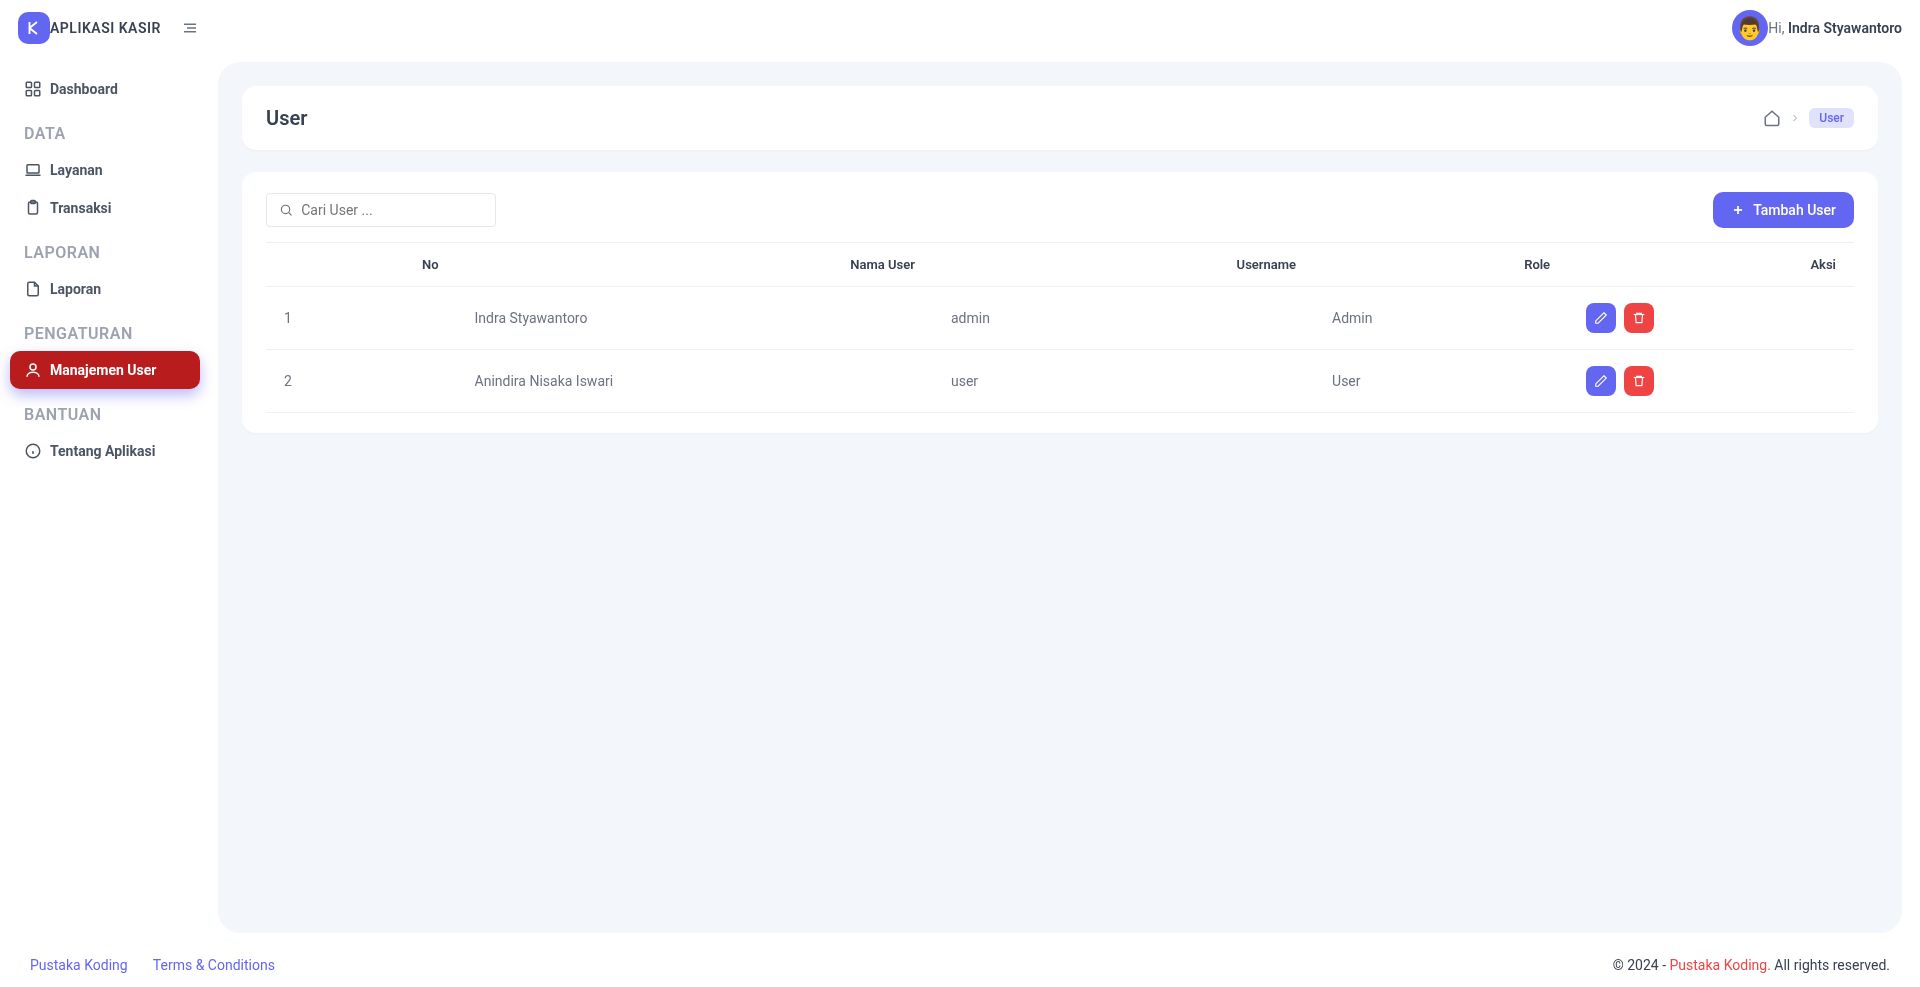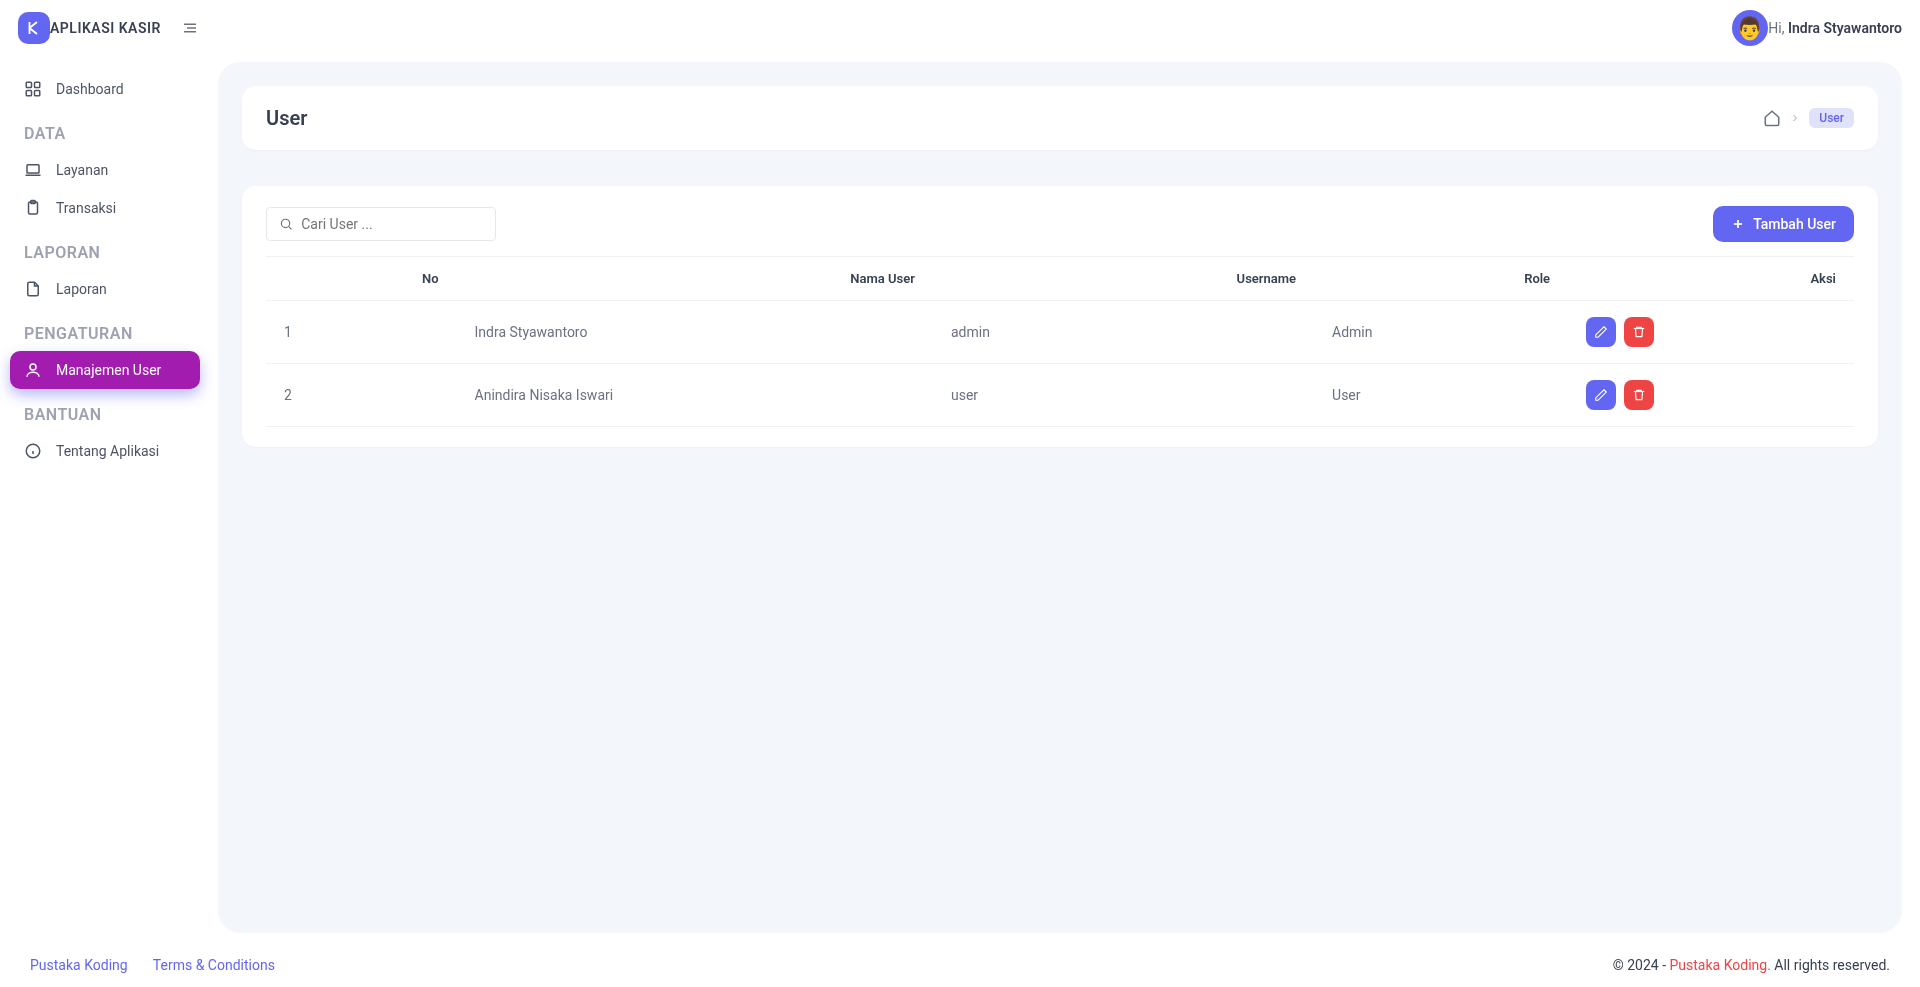--- a/index.html
+++ b/index.html
@@ -10,26 +10,26 @@
 .brand-name{font-weight:600;color:#374151;letter-spacing:.5px}
 .burger{margin-left:20px;color:#6b7280;cursor:pointer}
 .spacer{flex:1}
 .user-box{display:flex;align-items:center;}
 .avatar{width:36px;height:36px;border-radius:50%;background:#6366f1;display:flex;align-items:center;justify-content:center;position:relative;overflow:hidden}
 .avatar::after{content:"👨";font-size:22px}
 .greet .hi{color:#6b7280}
 .greet .name{color:#374151;font-weight:600}
 .body{display:flex;flex:1}
 .sidebar{width:210px;padding:14px 10px 14px 10px}
-.nav-item{display:flex;align-items:center;gap:14px;padding:10px 14px;border-radius:10px;color:#4b5563;cursor:pointer;font-weight:400}
-.nav-item.active{background:#a21caf;color:#fff;box-shadow:0 6px 14px rgba(99,102,241,.45)}
+.nav-item{display:flex;align-items:center;gap:8px;padding:10px 14px;border-radius:10px;color:#4b5563;cursor:pointer;font-weight:700}
+.nav-item.active{background:#b91c1c;color:#fff;box-shadow:0 6px 14px rgba(99,102,241,.45)}
 .nav-heading{font-size:16px;color:#9ca3af;font-weight:600;letter-spacing:.5px;padding:16px 14px 8px}
 .icn{width:18px;height:18px;flex-shrink:0}
 .main{flex:1;background:#f3f6fb;border-radius:22px;margin:6px 18px 10px 8px;padding:24px}
-.card{background:#fff;border-radius:14px;box-shadow:0 1px 2px rgba(0,0,0,.03);padding:20px 24px;margin-bottom:36px}
+.card{background:#fff;border-radius:14px;box-shadow:0 1px 2px rgba(0,0,0,.03);padding:20px 24px;margin-bottom:22px}
 .card.head{display:flex;align-items:center;justify-content:space-between}
 .page-title{font-size:20px;font-weight:600;color:#374151}
 .crumbs{display:flex;align-items:center;gap:8px;color:#9ca3af}
 .crumb-cur{background:#e0e2fb;color:#6366f1;padding:3px 10px;border-radius:6px;font-size:12px;font-weight:500}
 .toolbar{display:flex;align-items:center;justify-content:space-between;margin-bottom:14px}
 .search{display:flex;align-items:center;gap:8px;border:1px solid #e5e7eb;border-radius:4px;padding:8px 12px;width:230px}
 .search input{border:none;outline:none;font-size:14px;width:100%;color:#374151}
 .btn{display:flex;align-items:center;gap:8px;background:#6366f1;color:#fff;border:none;border-radius:10px;padding:10px 18px;font-size:14px;font-weight:500;cursor:pointer}
 table{width:100%;border-collapse:collapse}
 th{text-align:right;font-size:13px;color:#374151;font-weight:600;padding:14px 18px;border-bottom:1px solid #eef0f4;border-top:1px solid #eef0f4}

